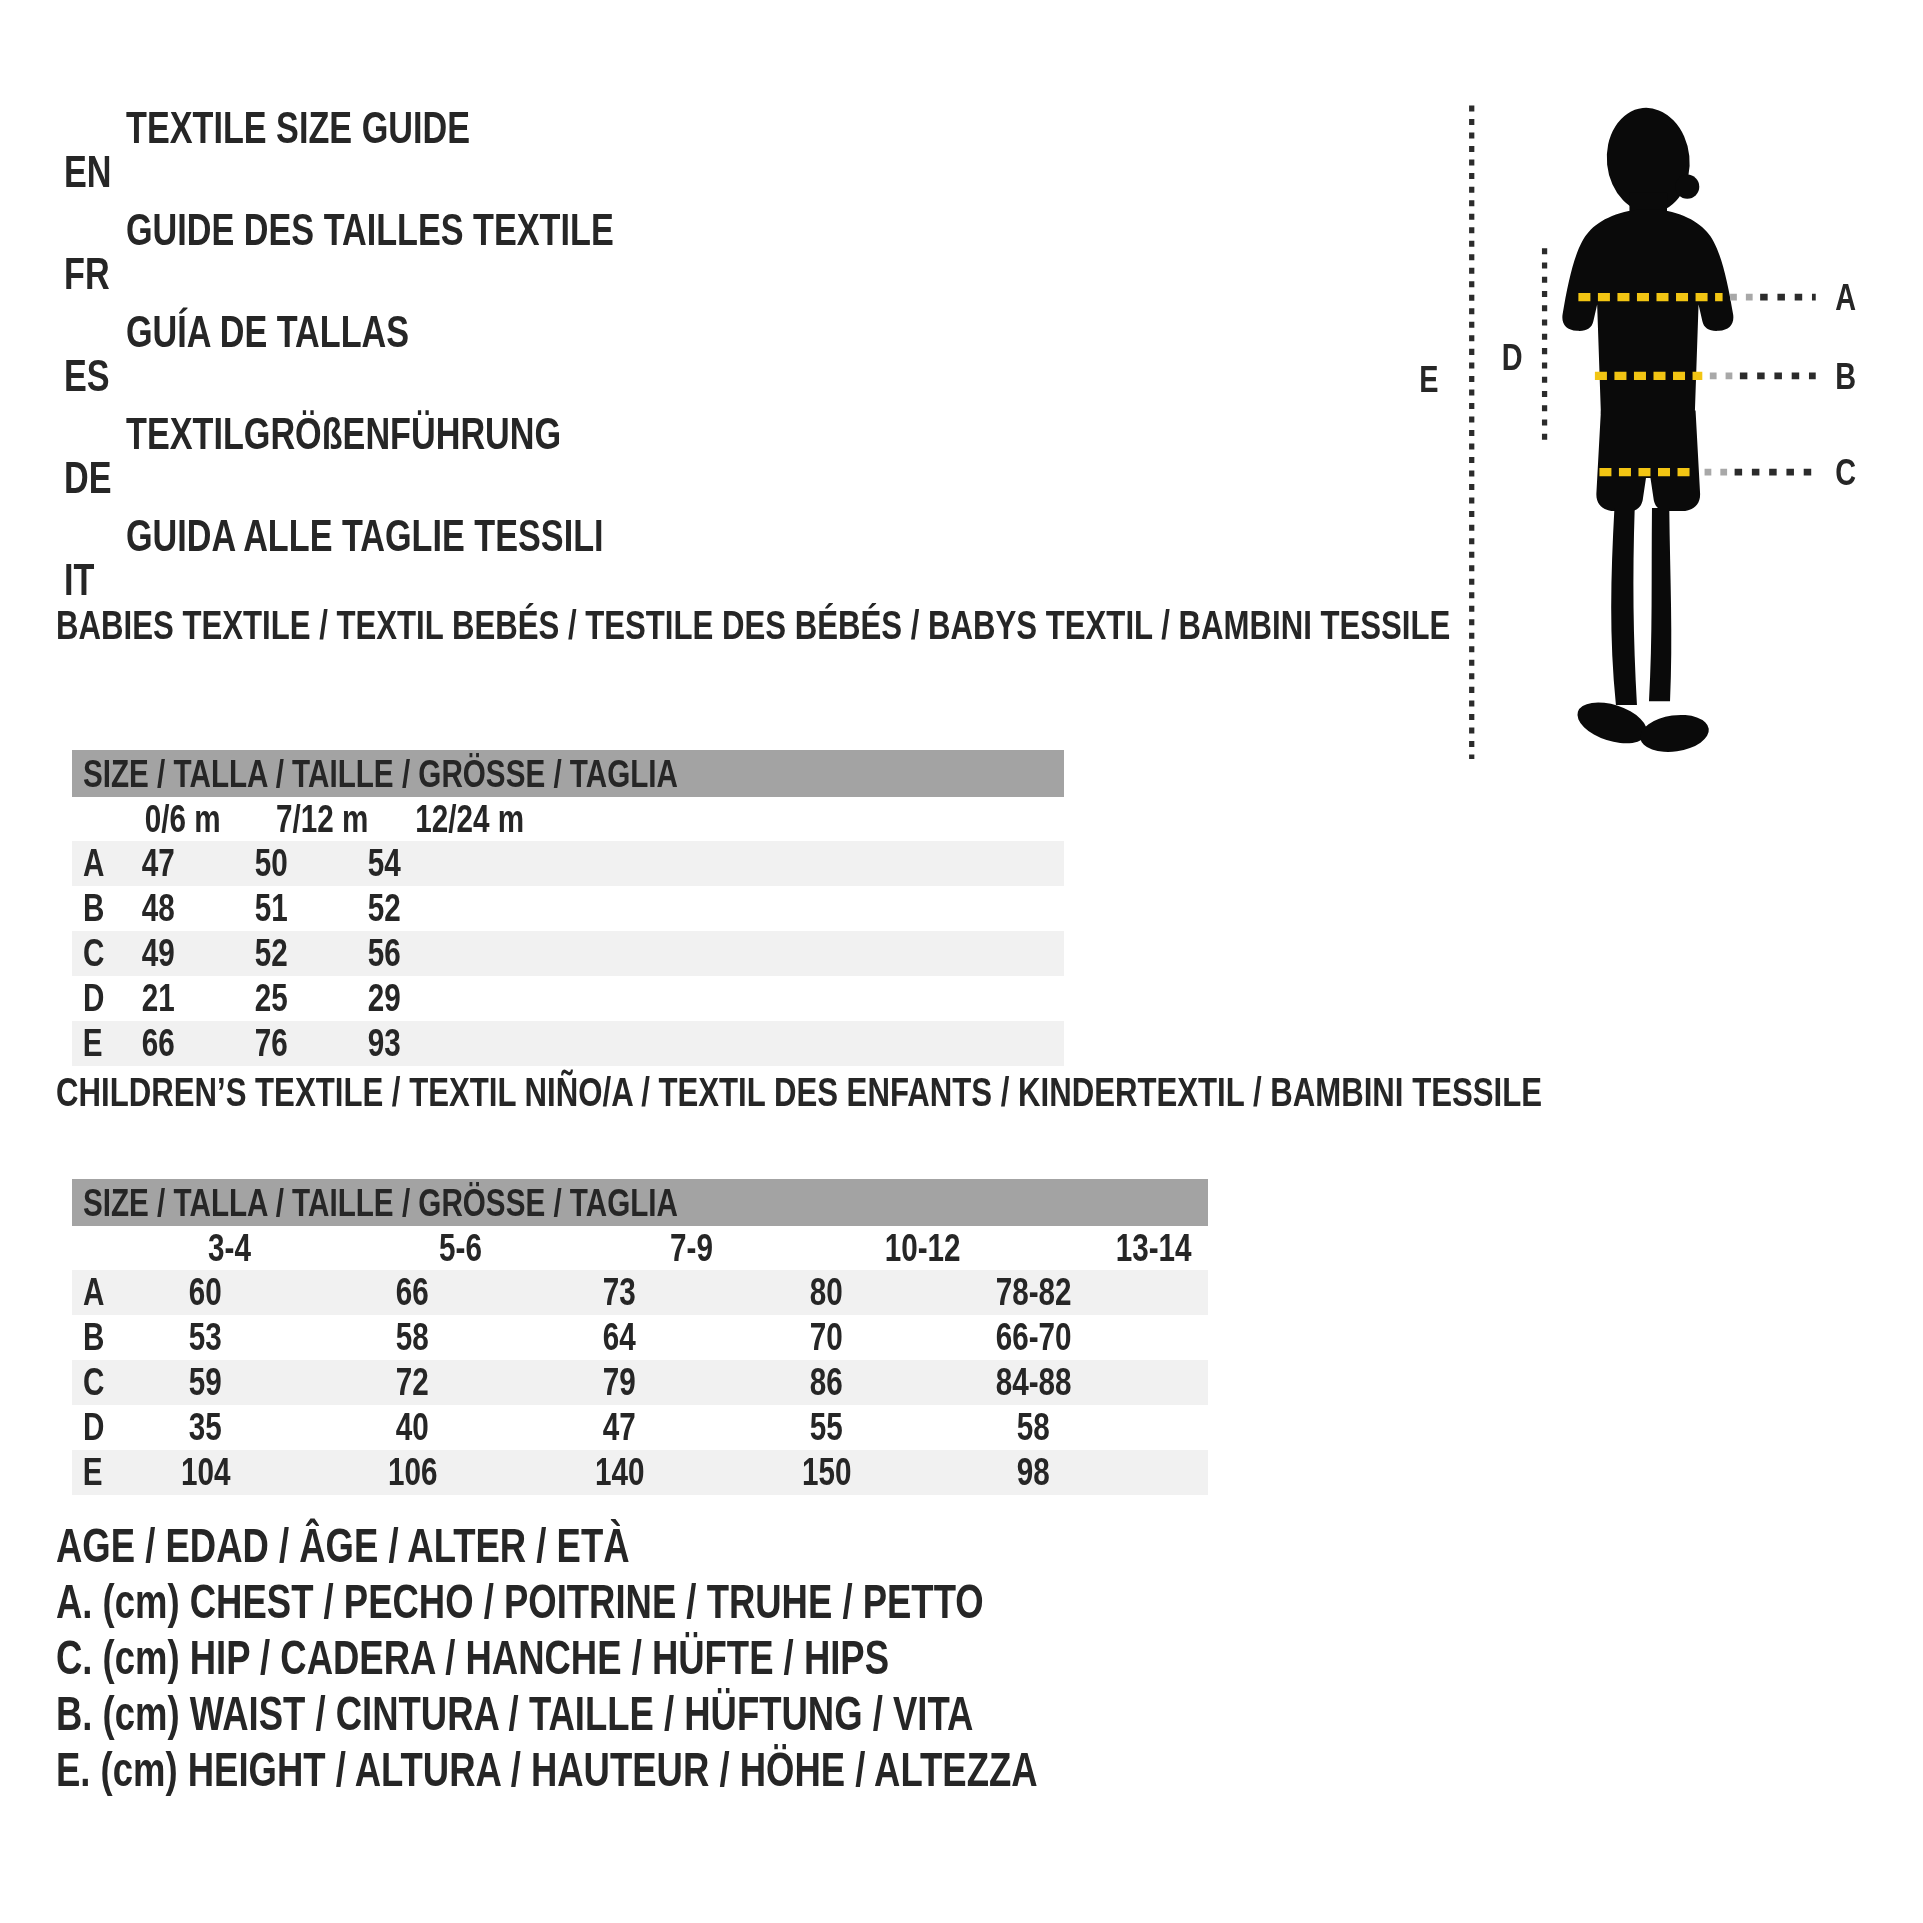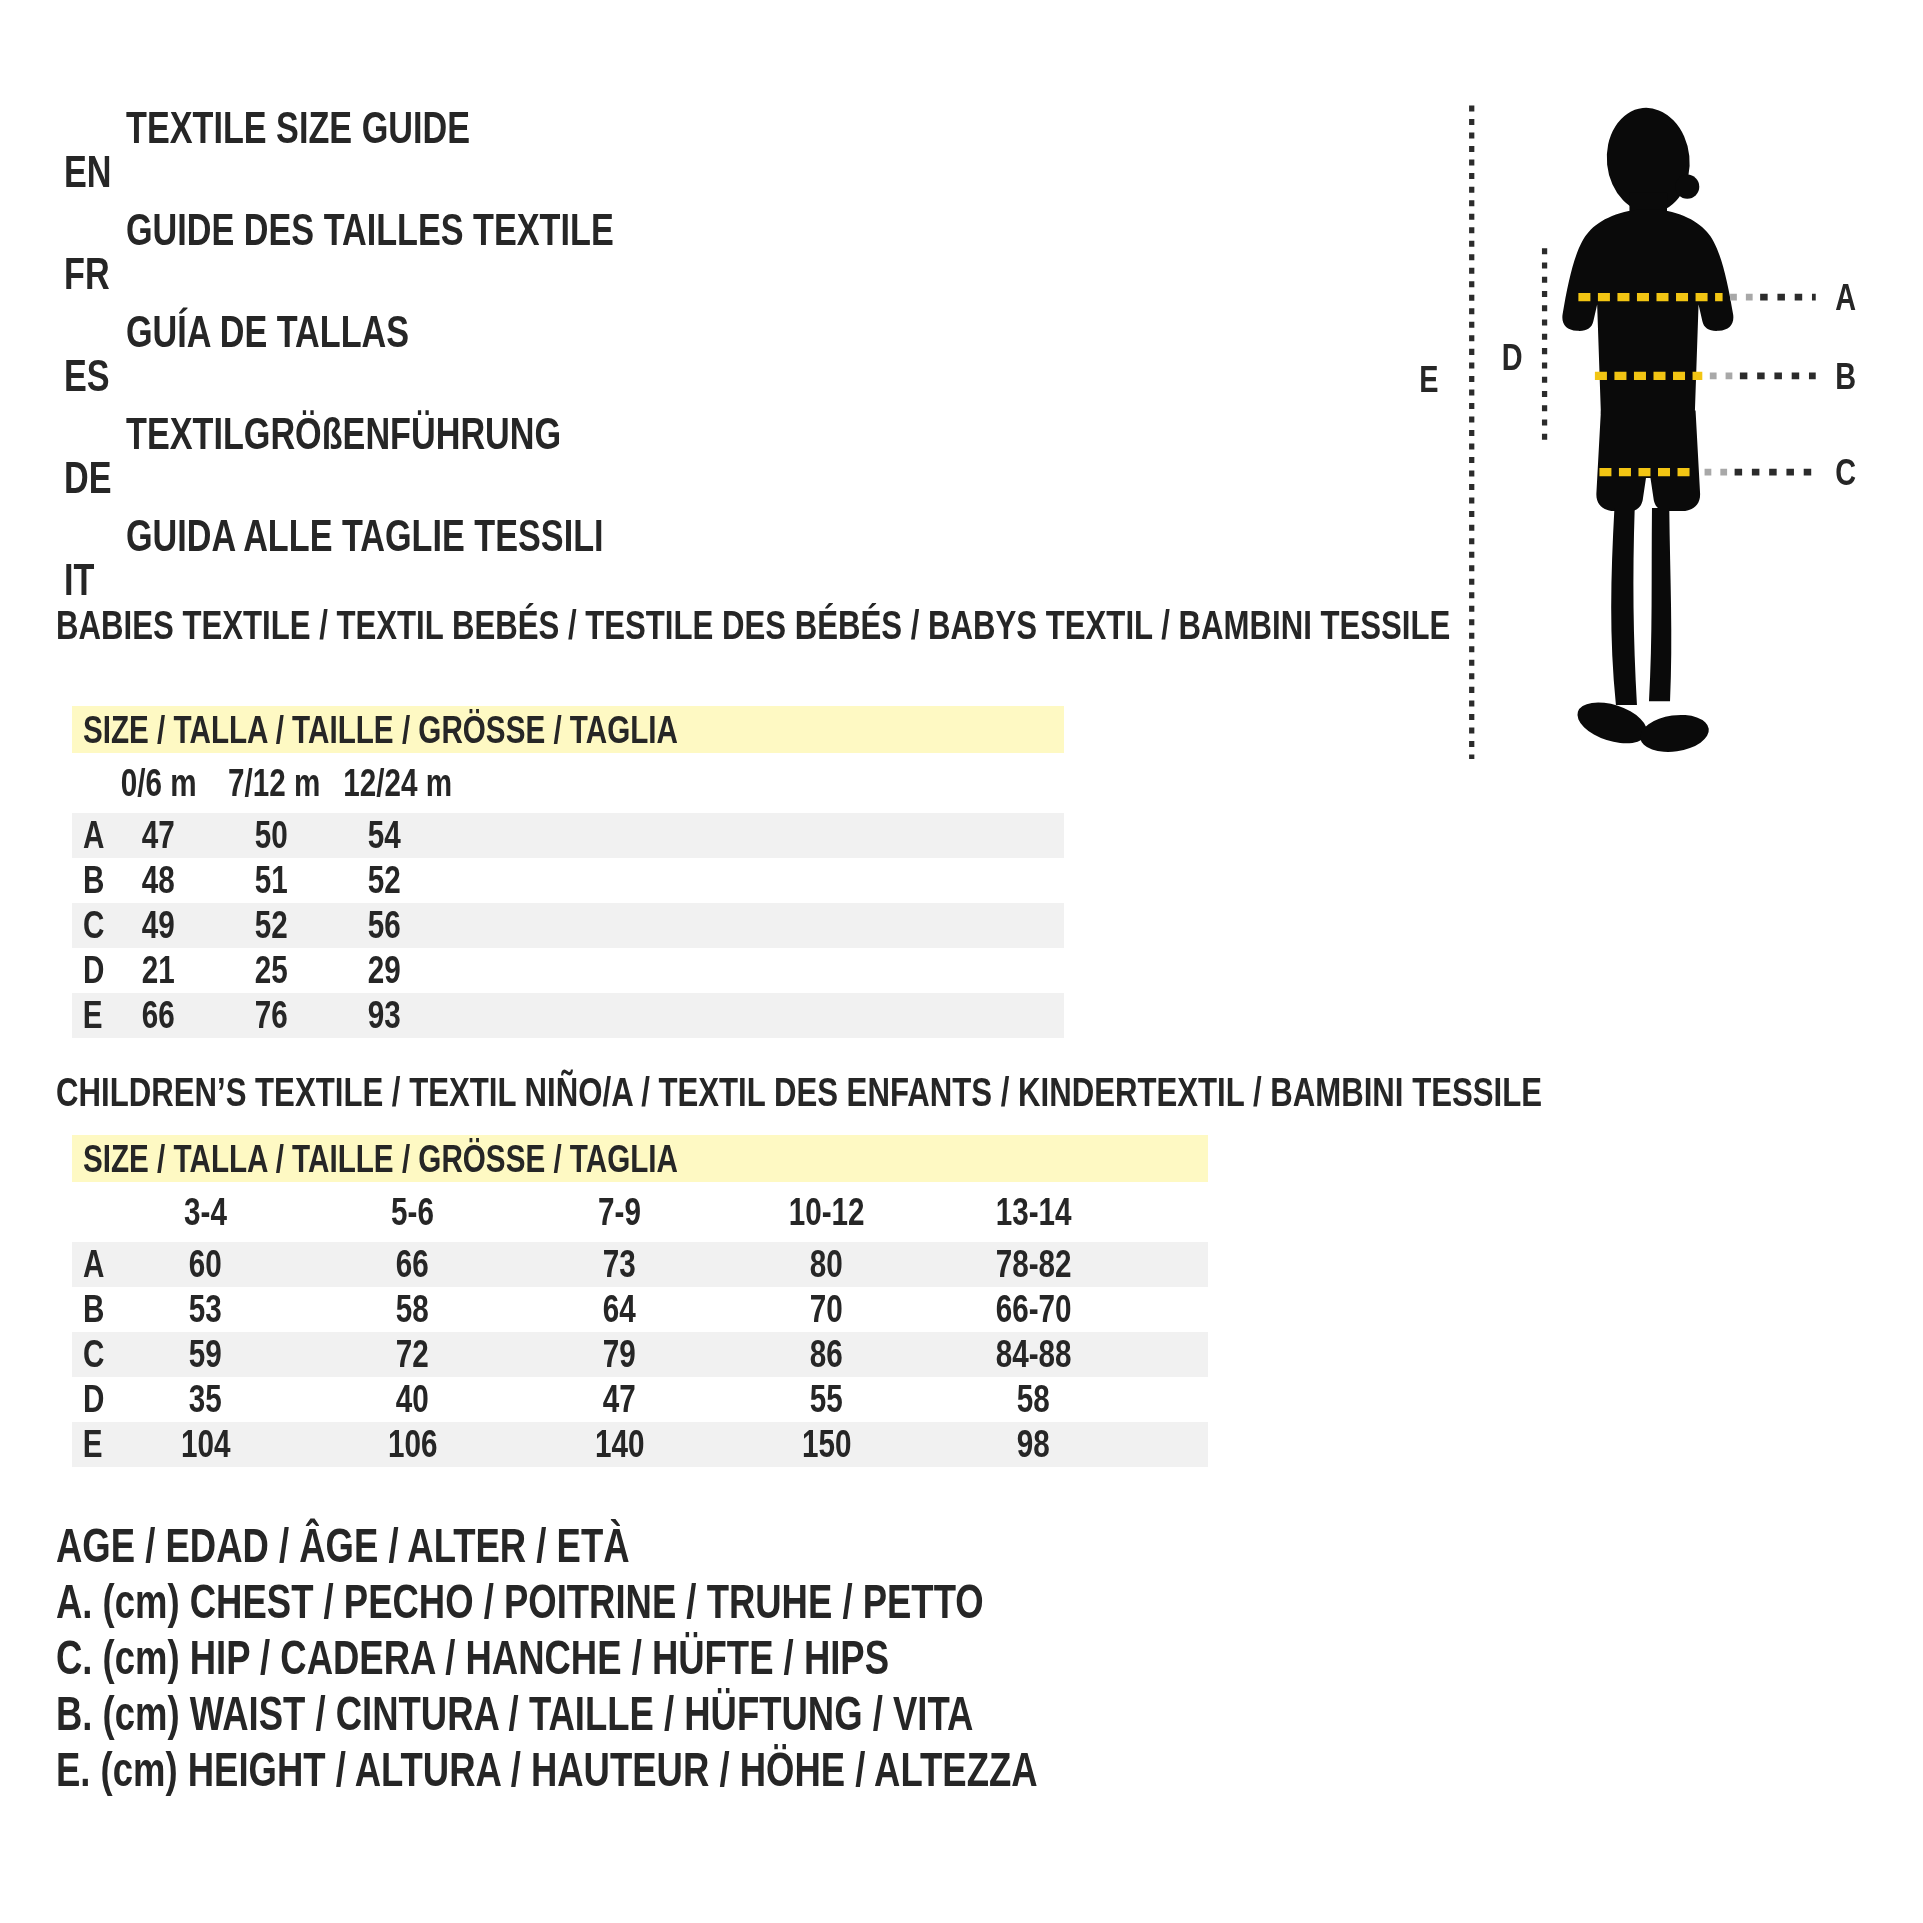--- a/index.html
+++ b/index.html
@@ -18,22 +18,22 @@
 
   
   .section-title{position:absolute;left:56px;font-size:41px;line-height:44px;}
   .title-babies{top:603px;}
   .title-children{top:1070px;}
 
   
   .sg-table{position:absolute;left:72px;}
   .babies-table{top:706px;width:992px;}
   .children-table{top:1135px;width:1136px;}
-  .size-bar{height:47px;background:#fef9c3;font-size:39px;line-height:47px;padding-left:10.5px;box-sizing:border-box;}
-  .thead-row{display:flex;height:60px;align-items:center;font-size:38px;}
+  .size-bar{height:47px;background:#a3a3a3;font-size:39px;line-height:47px;padding-left:10.5px;box-sizing:border-box;margin-top:44px;}
+  .thead-row{display:flex;height:44px;align-items:center;font-size:38px;gap:24px;}
   .trow{display:flex;height:45px;align-items:center;font-size:38px;}
   .row-alt{background:#f1f1f1;}
   .cell-label{width:30px;flex:0 0 30px;padding-left:7.5px;box-sizing:border-box;}
   .cell-b{width:113px;flex:0 0 113px;text-align:center;}
   .cell-c{width:207px;flex:0 0 207px;text-align:center;}
   .cell-fill{flex:1 1 auto;}
 
   
   .legend{position:absolute;left:56px;top:1518px;font-size:48px;line-height:56px;}
 

